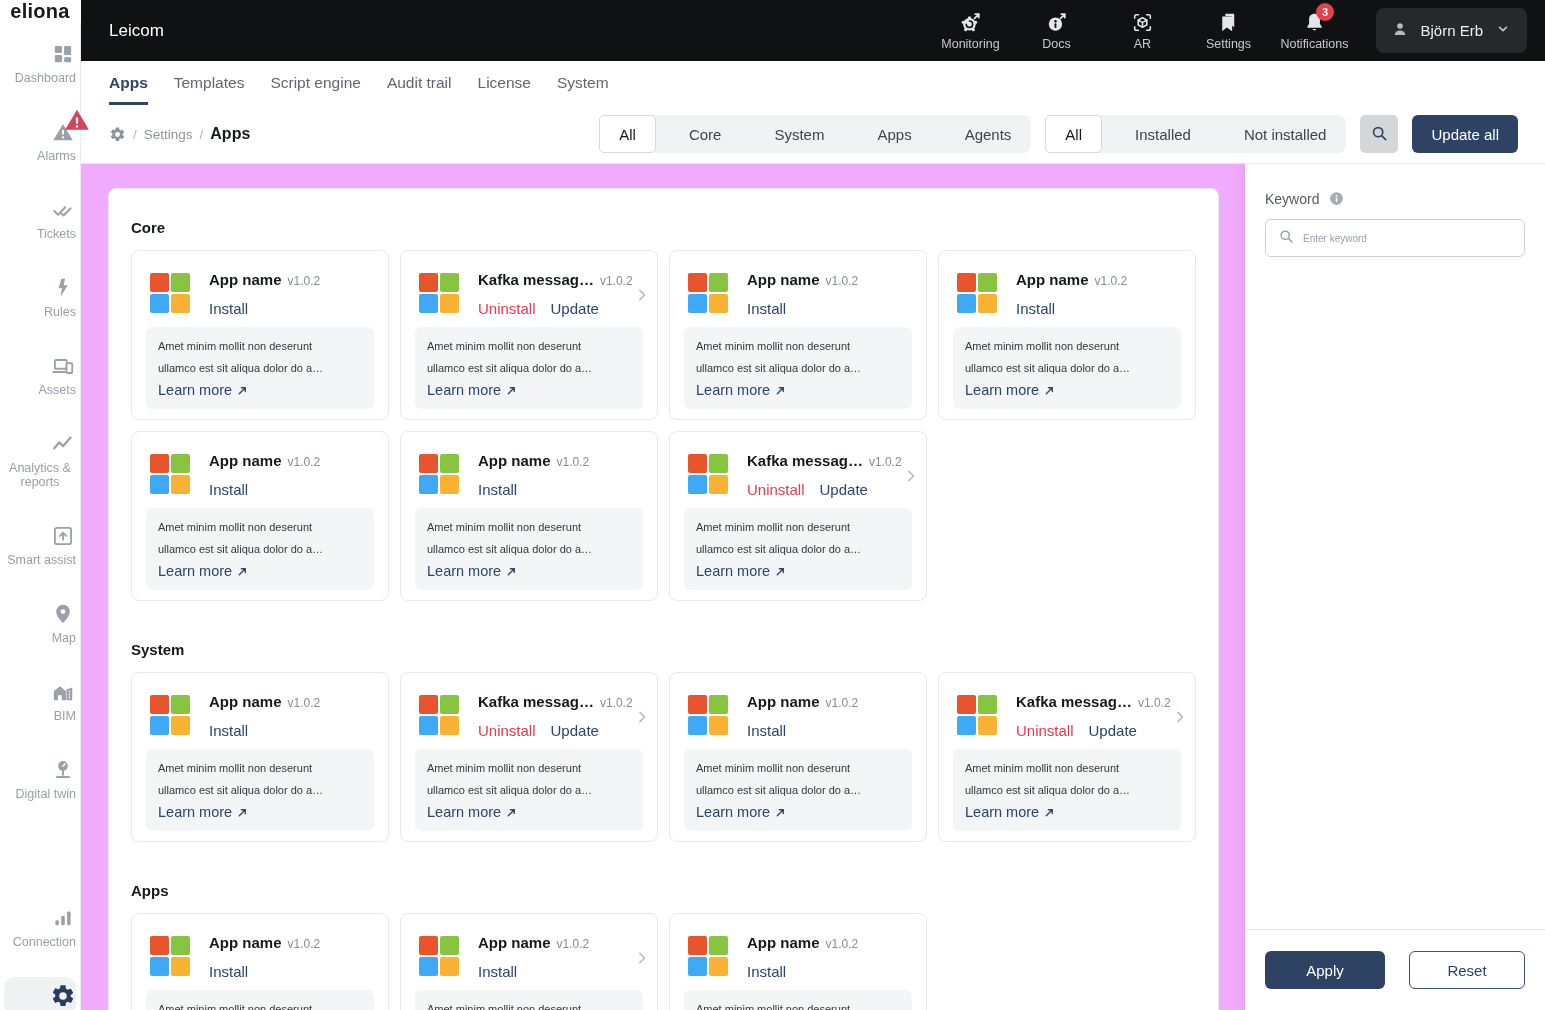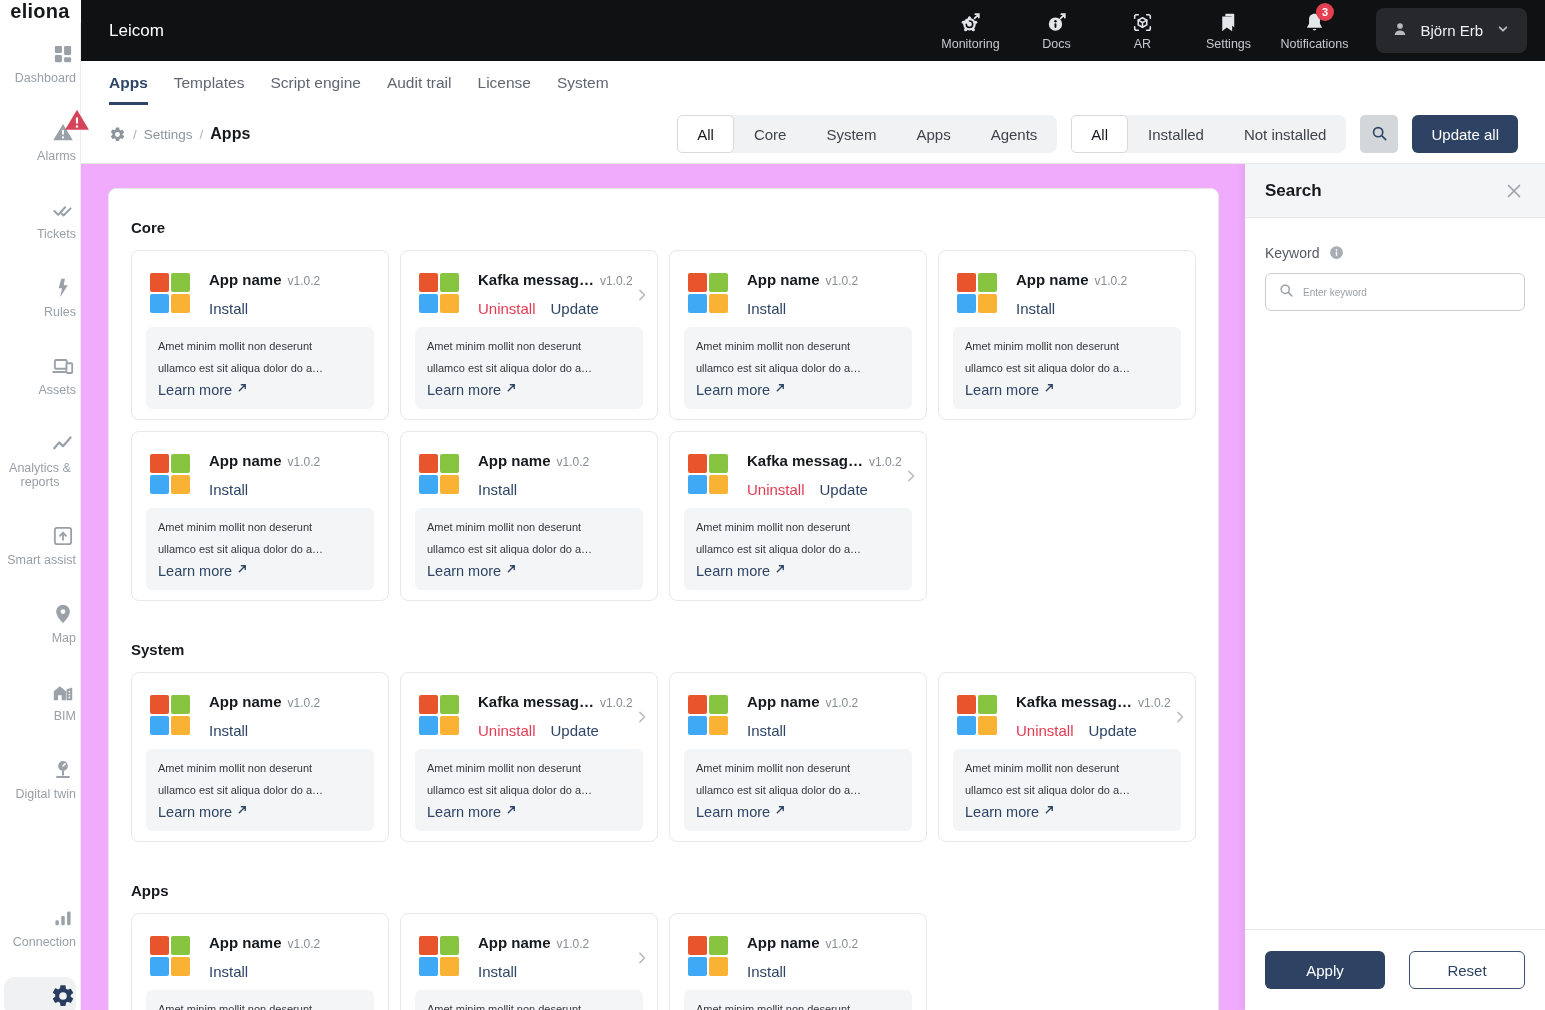--- a/index.html
+++ b/index.html
@@ -40,21 +40,21 @@
   .tab.active { color:#2e4566; font-weight:700; border-bottom-color:#2e4566; }
 
   
   .toolbar { position:absolute; left:81px; top:105px; width:1464px; height:59px; background:#fff; border-bottom:1px solid #e5e7e9; display:flex; align-items:center; padding:0 27px 0 28px; z-index:3; }
   .breadcrumb { display:flex; align-items:center; gap:7px; }
   .breadcrumb .bc-gear { width:17px; height:17px; color:#8d949b; }
   .bc-sep { color:#b0b5ba; font-size:13.5px; }
   .bc-link { color:#8d949b; font-size:13.5px; cursor:pointer; }
   .bc-current { color:#16191d; font-size:16px; font-weight:700; }
   .toolbar-right { margin-left:auto; display:flex; align-items:center; gap:14px; }
-  .segmented { display:flex; background:#f1f2f4; border-radius:8px; height:38px; }
+  .segmented { display:flex; background:#f1f2f4; border-radius:8px; height:38px;gap:13px; }
   .segment { padding:0 19px; display:flex; align-items:center; font-size:15px; color:#3e444b; cursor:pointer; border:1px solid transparent; border-radius:5px; }
   .segment.active { background:#fff; border-color:#d7dadd; color:#15181c; }
   .icon-btn { width:38px; height:38px; background:#d3d7da; border:none; border-radius:5px; display:flex; align-items:center; justify-content:center; cursor:pointer; color:#2e4566; }
   .icon-btn svg { width:20px; height:20px; }
   .btn-primary { height:38px; background:#2e4263; color:#fff; font-size:15px; border:none; border-radius:6px; padding:0 19px; cursor:pointer; font-family:inherit; }
 
   
   .main { position:absolute; left:81px; top:164px; width:1164px; height:846px; overflow:hidden; }
   .content-card { position:absolute; left:27px; top:24px; width:1111px; min-height:1100px; background:#fff; border:1px solid #e6e8ea; border-radius:8px; padding:30px 22px 22px; }
   .section { margin-bottom:40px; }
@@ -68,21 +68,21 @@
   .sq1 { background:#e8552d; } .sq2 { background:#87c540; } .sq3 { background:#3fa9f5; } .sq4 { background:#f9b233; }
   .title-row { display:flex; align-items:baseline; gap:6px; line-height:20px; margin-top:1px; white-space:nowrap; }
   .app-name { font-size:15px; font-weight:700; color:#16191d; }
   .app-version { font-size:12px; color:#878d93; }
   .actions-row { margin-top:8px; display:flex; gap:15px; font-size:15px; line-height:20px; }
   .actions-row .link { color:#2e4566; cursor:pointer; }
   .actions-row .link.uninstall { color:#e23a52; }
   .card-chevron { position:absolute; right:5px; top:34px; width:20px; height:20px; cursor:pointer; }
   .card-desc { margin-top:8px; flex:1; background:#f4f5f6; border-radius:6px; padding:8px 12px 9px; overflow:hidden; }
   .desc-line { font-size:11px; color:#33373c; line-height:22px; white-space:nowrap; overflow:hidden; }
-  .learn-more { margin-top:3px; display:inline-flex; gap:5px; color:#2e4566; font-size:14.5px; cursor:pointer; text-decoration:none; }
+  .learn-more { margin-top:3px; display:inline-flex; align-items:center; gap:5px; color:#2e4566; font-size:14.5px; cursor:pointer; text-decoration:none; }
   .learn-more svg { width:11px; height:11px; }
 
   
   .search-panel { position:absolute; left:1245px; top:164px; width:300px; height:846px; background:#fff; box-shadow:-3px 0 7px rgba(0,0,0,.05); display:flex; flex-direction:column; z-index:2; }
   .sp-header { height:54px; flex:none; background:#f4f5f6; border-bottom:1px solid #e4e6e8; display:flex; align-items:center; padding:0 20px; }
   .sp-title { font-size:17px; font-weight:700; color:#16191d; }
   .sp-close { margin-left:auto; width:22px; height:22px; color:#9aa1a8; cursor:pointer; }
   .sp-body { flex:1; padding:26px 20px; }
   .keyword-row { display:flex; align-items:center; gap:9px; margin-bottom:12px; }
   .keyword-label { font-size:14px; color:#555b61; }
@@ -835,28 +835,20 @@
 
     </div>
   </div>
 </div>
   </section>
 </div>
     </div>
   </main>
 
   <aside class="search-panel">
-    <div class="sp-header">
-      <span class="sp-title">Search</span>
-      <span class="sp-close">
-        <svg viewBox="0 0 24 24" fill="none" stroke="currentColor" stroke-width="1.8" stroke-linecap="round">
-            <path d="M6 6l12 12M18 6L6 18"></path>
-          </svg>
-      </span>
-    </div>
     <div class="sp-body">
       <div class="keyword-row">
         <span class="keyword-label">Keyword</span>
         <span class="info-icon">
           <svg viewBox="0 0 24 24" width="17" height="17">
               <circle cx="12" cy="12" r="9" fill="#a7adb3"></circle>
               <circle cx="12" cy="8.3" r="1.3" fill="#fff"></circle>
               <rect x="11" y="10.5" width="2" height="6.3" rx="1" fill="#fff"></rect>
             </svg>
         </span>

